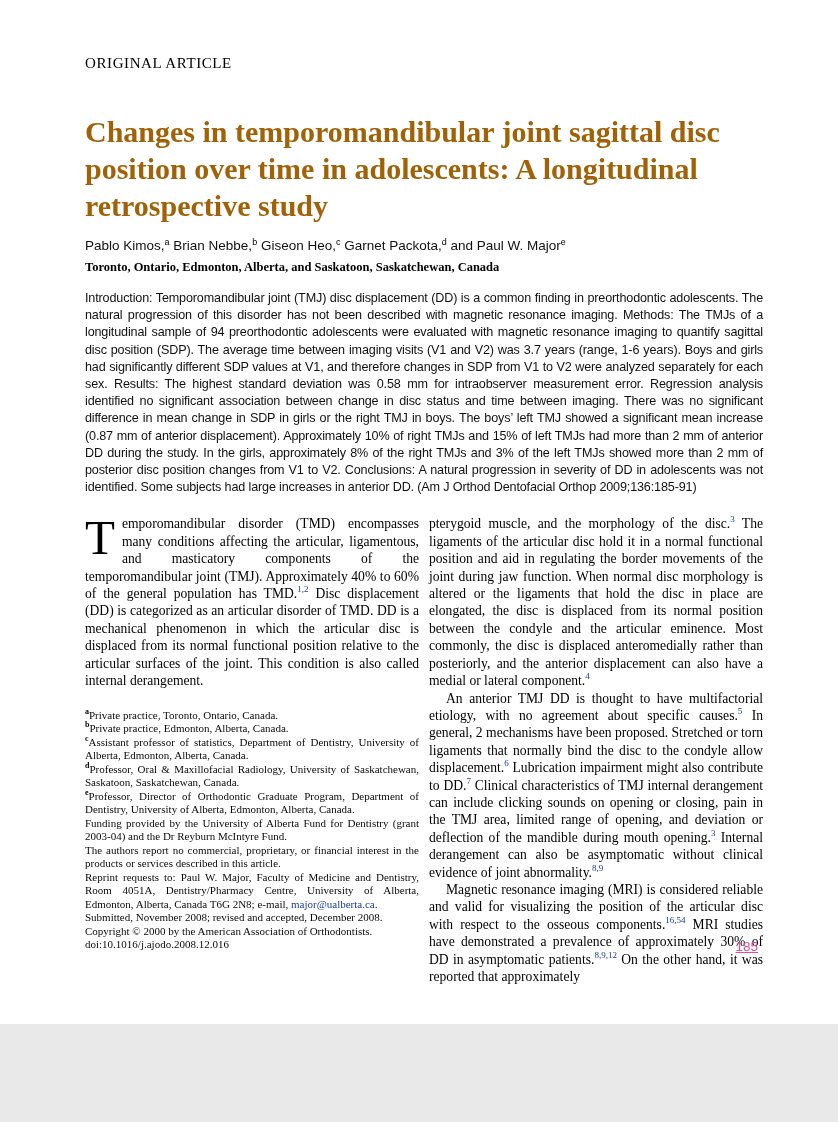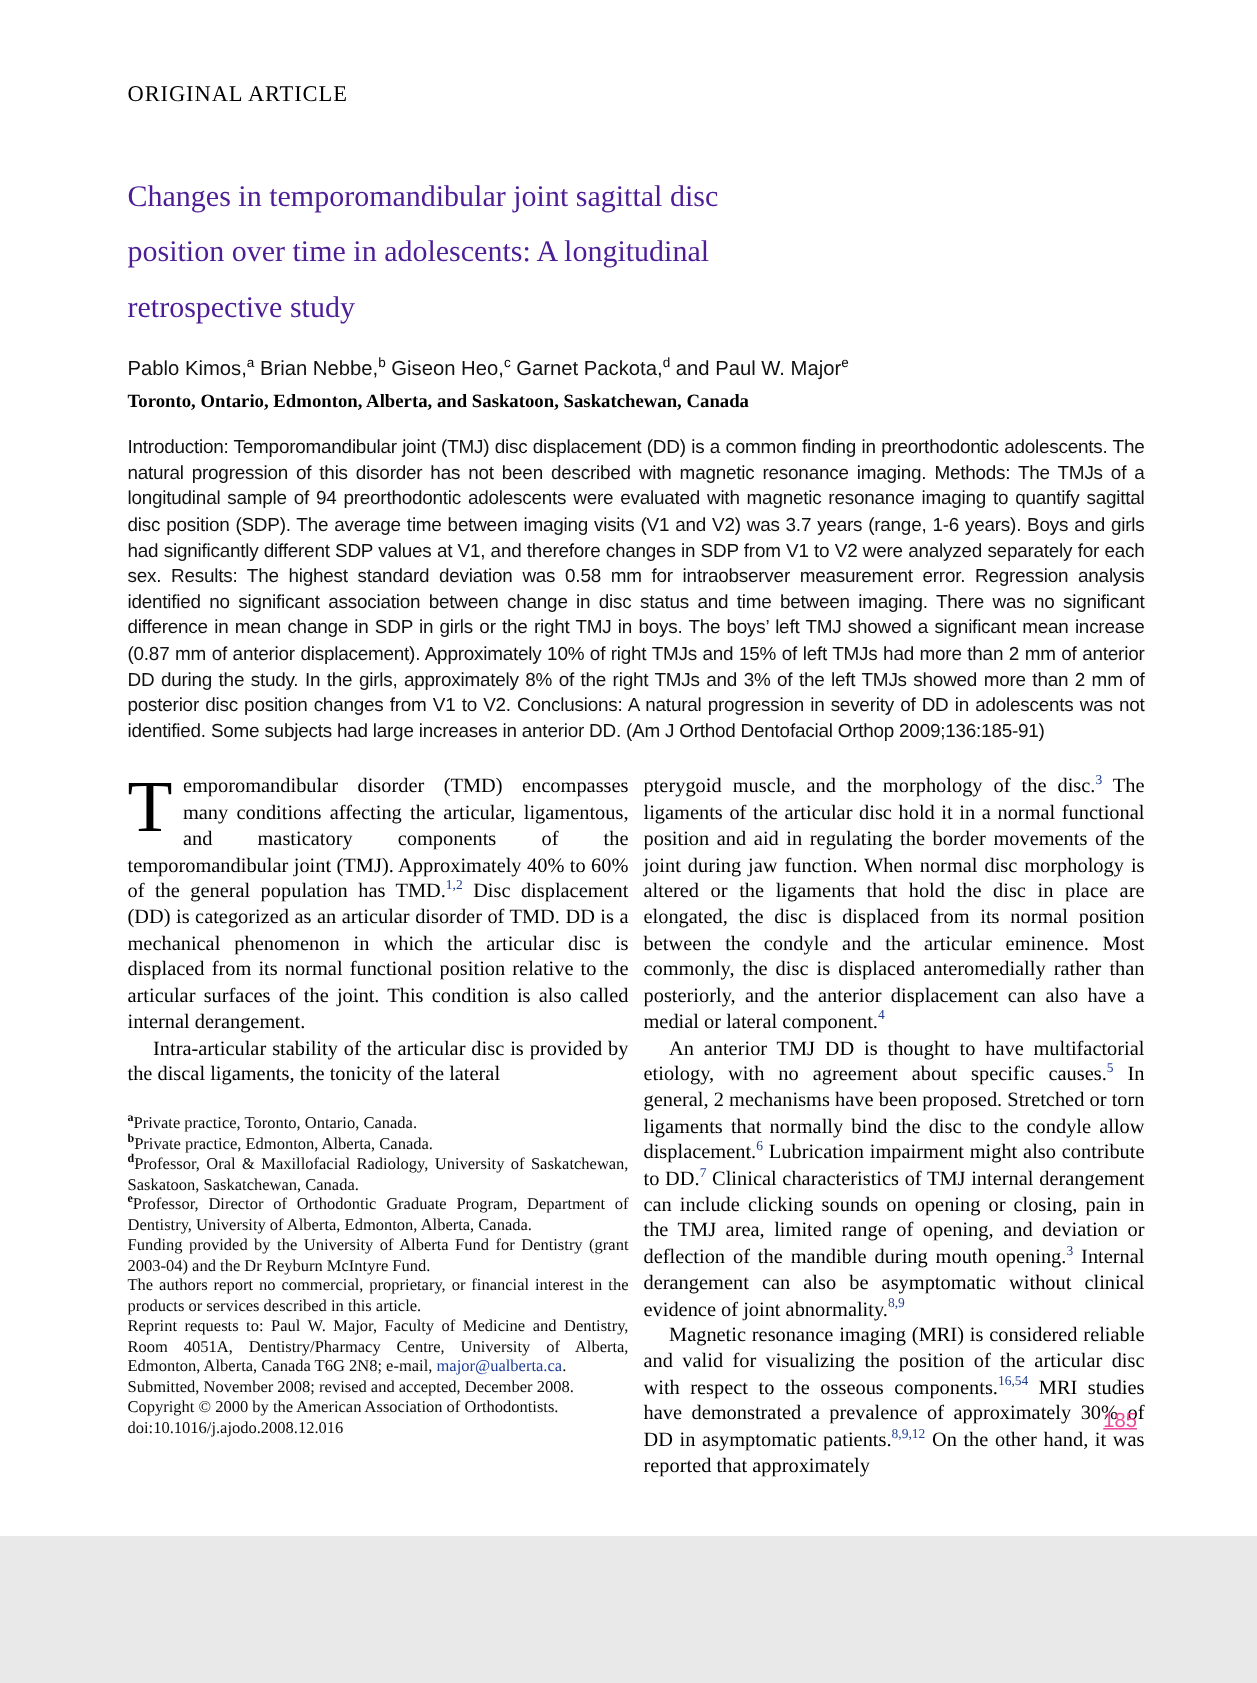--- a/index.html
+++ b/index.html
@@ -5,21 +5,21 @@
   html,body{margin:0;padding:0;background:#e9e9e9;}
   .page{
     width:838px;height:1024px;background:#ffffff;position:relative;
     margin:0 auto;box-sizing:border-box;padding:55px 75px 0 85px;
     font-family:"Liberation Serif",serif;color:#000;overflow:hidden;
   }
   .kicker{
     font-size:15px;line-height:17px;letter-spacing:0.6px;font-weight:400;
   }
   .title{
-    margin:41px 0 0 0;font-weight:400;font-size:20px;line-height:37px;color:#4c1d95;
+    margin:41px 0 0 0;font-weight:700;font-size:30px;line-height:37px;color:#a16207;
   }
   .title span{display:block;}
   .authors{
     margin-top:14px;font-family:"Liberation Sans",sans-serif;
     font-size:13.5px;line-height:16px;color:#111;
   }
   .authors sup{font-size:9px;line-height:0;}
   .affiliation{
     margin-top:6px;font-weight:700;font-size:12.5px;line-height:15px;
   }
@@ -65,25 +65,25 @@
   <div class="authors">Pablo Kimos,<sup class="aff">a</sup> Brian Nebbe,<sup class="aff">b</sup> Giseon Heo,<sup class="aff">c</sup> Garnet Packota,<sup class="aff">d</sup> and Paul W. Major<sup class="aff">e</sup></div>
 
   <div class="affiliation">Toronto, Ontario, Edmonton, Alberta, and Saskatoon, Saskatchewan, Canada</div>
 
   <div class="abstract">Introduction: Temporomandibular joint (TMJ) disc displacement (DD) is a common finding in preorthodontic adolescents. The natural progression of this disorder has not been described with magnetic resonance imaging. Methods: The TMJs of a longitudinal sample of 94 preorthodontic adolescents were evaluated with magnetic resonance imaging to quantify sagittal disc position (SDP). The average time between imaging visits (V1 and V2) was 3.7 years (range, 1-6 years). Boys and girls had significantly different SDP values at V1, and therefore changes in SDP from V1 to V2 were analyzed separately for each sex. Results: The highest standard deviation was 0.58 mm for intraobserver measurement error. Regression analysis identified no significant association between change in disc status and time between imaging. There was no significant difference in mean change in SDP in girls or the right TMJ in boys. The boys’ left TMJ showed a significant mean increase (0.87 mm of anterior displacement). Approximately 10% of right TMJs and 15% of left TMJs had more than 2 mm of anterior DD during the study. In the girls, approximately 8% of the right TMJs and 3% of the left TMJs showed more than 2 mm of posterior disc position changes from V1 to V2. Conclusions: A natural progression in severity of DD in adolescents was not identified. Some subjects had large increases in anterior DD. (Am J Orthod Dentofacial Orthop 2009;136:185-91)</div>
 
   <div class="columns">
 
     <div class="col">
       <p><span class="dropcap">T</span><span>emporomandibular disorder (TMD) encompasses many conditions affecting the articular, ligamentous, and masticatory components of the temporomandibular joint (TMJ). Approximately 40% to 60% of the general population has TMD.<sup class="ref">1,2</sup> Disc displacement (DD) is categorized as an articular disorder of TMD. DD is a mechanical phenomenon in which the articular disc is displaced from its normal functional position relative to the articular surfaces of the joint. This condition is also called internal derangement.</span></p>
-      <p class="indent">Intra-articular stability of the articular disc is provided by the discal ligaments, the tonicity of the lateral</p>
 
       <div class="footnotes">
         <p class="fn"><sup class="aff">a</sup>Private practice, Toronto, Ontario, Canada.</p>
         <p class="fn"><sup class="aff">b</sup>Private practice, Edmonton, Alberta, Canada.</p>
+        <p class="fn"><sup class="aff">c</sup>Assistant professor of statistics, Department of Dentistry, University of Alberta, Edmonton, Alberta, Canada.</p>
         <p class="fn"><sup class="aff">d</sup>Professor, Oral &amp; Maxillofacial Radiology, University of Saskatchewan, Saskatoon, Saskatchewan, Canada.</p>
         <p class="fn"><sup class="aff">e</sup>Professor, Director of Orthodontic Graduate Program, Department of Dentistry, University of Alberta, Edmonton, Alberta, Canada.</p>
         <p class="fn">Funding provided by the University of Alberta Fund for Dentistry (grant 2003-04) and the Dr Reyburn McIntyre Fund.</p>
         <p class="fn">The authors report no commercial, proprietary, or financial interest in the products or services described in this article.</p>
         <p class="fn">Reprint requests to: Paul W. Major, Faculty of Medicine and Dentistry, Room 4051A, Dentistry/Pharmacy Centre, University of Alberta, Edmonton, Alberta, Canada T6G 2N8; e-mail, <span class="link">major@ualberta.ca</span>.</p>
         <p class="fn">Submitted, November 2008; revised and accepted, December 2008.</p>
         <p class="fn">Copyright © 2000 by the American Association of Orthodontists.</p>
         <p class="fn">doi:10.1016/j.ajodo.2008.12.016</p>
       </div>
     </div>

